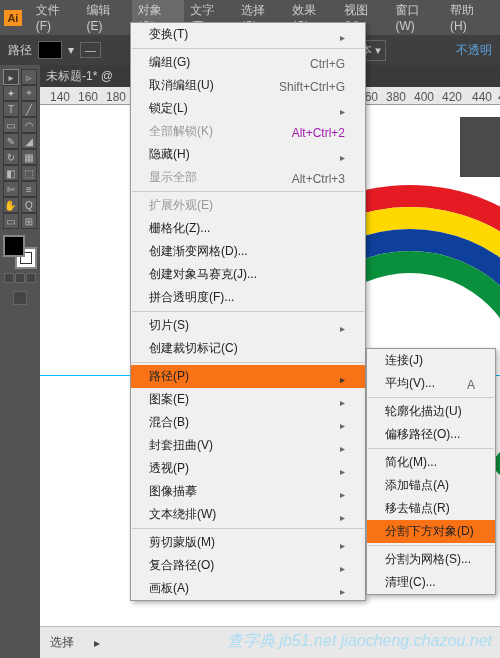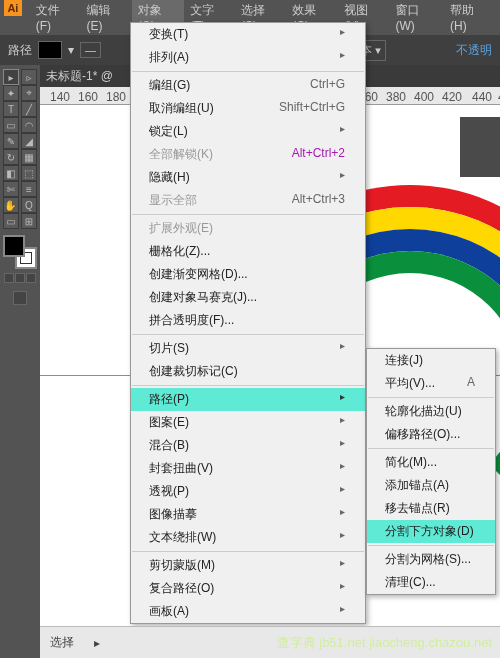--- a/index.html
+++ b/index.html
@@ -1,17 +1,17 @@
 <!DOCTYPE html>
 <html><head>
 <meta charset="utf-8">
 <style>
 * { margin:0; padding:0; box-sizing:border-box; font-family:"Microsoft YaHei",SimSun,sans-serif; font-size:12px; }
 body { background:#535353; width:500px; height:658px; overflow:hidden; position:relative; }
-.menubar { background:#535353; height:35px; display:flex; padding:0 4px; color:#ccc; }
+.menubar { background:#535353; height:35px; display:flex; align-items:center; padding:0 4px; color:#ccc; }
 .ai-logo { background:#f7931e; color:#5a2d00; font-weight:bold; width:18px; height:16px; display:flex; align-items:center; justify-content:center; margin-right:8px; font-size:11px; }
 .menu-item { padding:2px 6px; cursor:default; }
 .menu-item.active { background:#6a6a6a; }
 .optionbar { background:#3f3f3f; height:30px; display:flex; align-items:center; padding:0 8px; color:#ccc; gap:6px; }
 .color-swatch { width:24px; height:18px; background:#000; border:1px solid #666; }
 .dropdown-stub { border:1px solid #666; padding:1px 4px; font-size:11px; background:#3f3f3f; }
 .workspace { display:flex; height:606px; }
 .toolbar { width:40px; background:#535353; display:flex; flex-direction:column; align-items:center; padding:4px 2px; gap:2px; }
 .toolrow { display:flex; gap:2px; }
 .tool { width:16px; height:16px; background:#5a5a5a; border:1px solid #3a3a3a; display:flex; align-items:center; justify-content:center; color:#bbb; font-size:10px; }
@@ -24,30 +24,30 @@
 .minibox { width:10px; height:10px; border:1px solid #666; background:#444; }
 .docarea { flex:1; background:#fff; position:relative; overflow:hidden; }
 .tabbar { background:#3a3a3a; height:22px; display:flex; align-items:center; padding:0 6px; color:#ccc; font-size:11px; }
 .ruler-h { height:18px; background:#e8e8e8; border-bottom:1px solid #999; position:relative; font-size:9px; color:#555; }
 .ruler-h span { position:absolute; top:3px; }
 .canvas { position:absolute; top:40px; left:0; right:0; bottom:0; background:#fff; }
 .rainbow { position:absolute; top:80px; left:170px; width:400px; height:400px; }
 .arc { position:absolute; border-radius:50%; border-style:solid; border-color:transparent; }
 .guide { position:absolute; left:0; right:0; top:270px; border-top:1px solid #00bfff; }
 .dropdown { position:absolute; top:22px; left:130px; width:236px; background:#f0f0f0; border:1px solid #999; box-shadow:2px 2px 5px rgba(0,0,0,.3); }
-.dd-item { padding:3px 20px 3px 18px; color:#222; display:flex; justify-content:space-between; align-items:flex-start; position:relative; }
+.dd-item { padding:3px 20px 3px 18px; color:#222; display:flex; justify-content:space-between; align-items:flex-end; position:relative; }
 .dd-item.disabled { color:#999; }
-.dd-item.hover { background:#5eead4; }
+.dd-item.hover { background:#f97316; }
 .dd-sep { height:1px; background:#ccc; margin:2px 1px; }
 .dd-arrow::after { content:"▸"; font-size:10px; color:#666; }
 .dd-item.hover.dd-arrow::after { color:#333; }
 .submenu { position:absolute; top:348px; left:366px; width:130px; background:#f0f0f0; border:1px solid #999; box-shadow:2px 2px 5px rgba(0,0,0,.3); }
 .opacity-label { margin-left:auto; color:#5ba3e0; }
 .right-fade { position:absolute; right:0; top:52px; width:40px; height:60px; background:#4a4a4a; }
-.watermark { position:absolute; bottom:6px; right:8px; color:#bef264; font-size:13px; opacity:.55; }
+.watermark { position:absolute; bottom:6px; right:8px; color:#7dd3fc; font-size:16px; opacity:.55;font-style:italic; }
 .status { position:absolute; bottom:0; left:40px; right:0; height:32px; background:#e8e8e8; border-top:1px solid #bbb; color:#444; font-size:11px; display:flex; align-items:center; padding:0 10px; gap:20px; }
 .scrollbar-h { position:absolute; bottom:18px; left:40px; right:0; height:14px; background:#dcdcdc; border-top:1px solid #bbb; }
 </style>
 </head>
 <body>
 
 <div class="menubar">
   <div class="ai-logo">Ai</div>
   <div id="menu-items" style="display: flex;">
       <span class="menu-item">文件(F)</span>
@@ -162,23 +162,20 @@
       </div>
     </div>
     <div class="right-fade"></div>
   </div>
 </div>
 
 <div class="dropdown" id="dropdown">
     <div class="dd-item dd-arrow">
       <span>变换(T)</span>
     </div>
-    <div class="dd-item dd-arrow">
-      <span>排列(A)</span>
-    </div>
     <div class="dd-sep"></div>
     <div class="dd-item">
       <span>编组(G)</span>
       <span style="color: rgb(102, 102, 102);">Ctrl+G</span>
     </div>
     <div class="dd-item">
       <span>取消编组(U)</span>
       <span style="color: rgb(102, 102, 102);">Shift+Ctrl+G</span>
     </div>
     <div class="dd-item dd-arrow">

